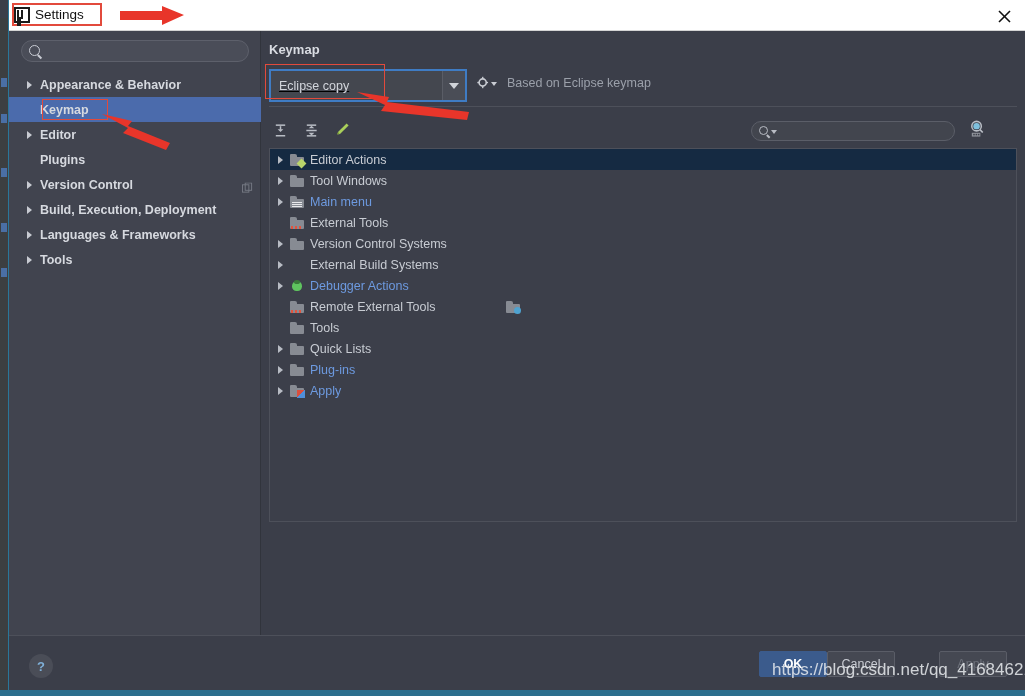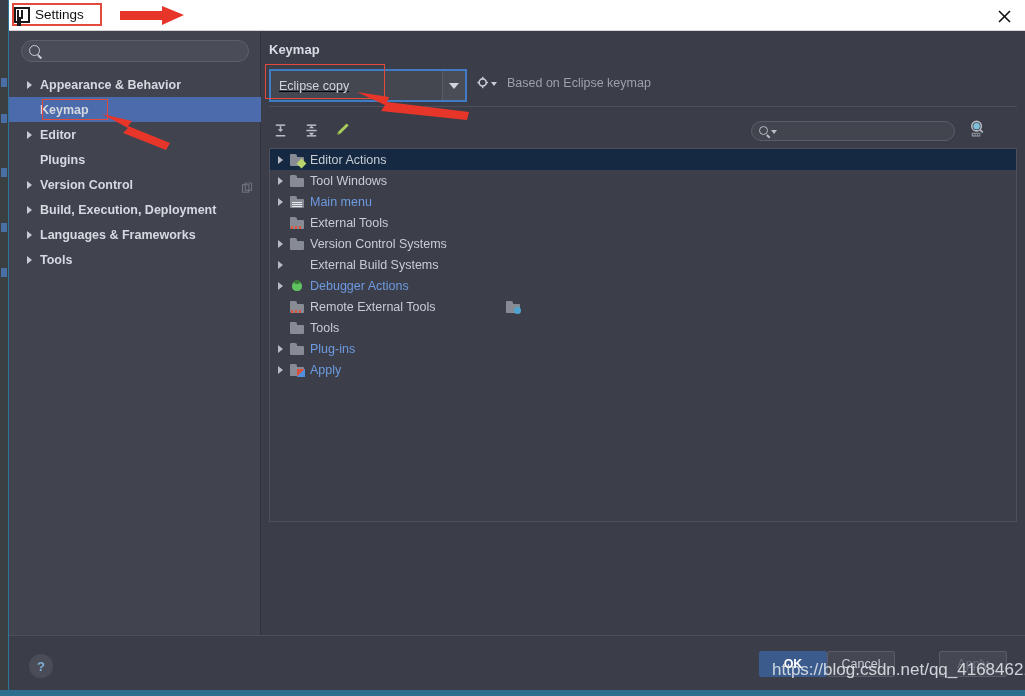--- a/index.html
+++ b/index.html
@@ -545,20 +545,28 @@
             <span class="body"></span>
           </span>
           <span class="klabel">Tools</span>
         </div>
         <div class="krow">
           <span class="ktw"></span>
           <span class="folder">
             <span class="tab"></span>
             <span class="body"></span>
           </span>
+          <span class="klabel">Quick Lists</span>
+        </div>
+        <div class="krow">
+          <span class="ktw"></span>
+          <span class="folder">
+            <span class="tab"></span>
+            <span class="body"></span>
+          </span>
           <span class="klabel link">Plug-ins</span>
         </div>
         <div class="krow">
           <span class="ktw"></span>
           <span class="folder multi">
             <span class="tab"></span>
             <span class="body"></span>
             <span class="ov"></span>
           </span>
           <span class="klabel link">Apply</span>

